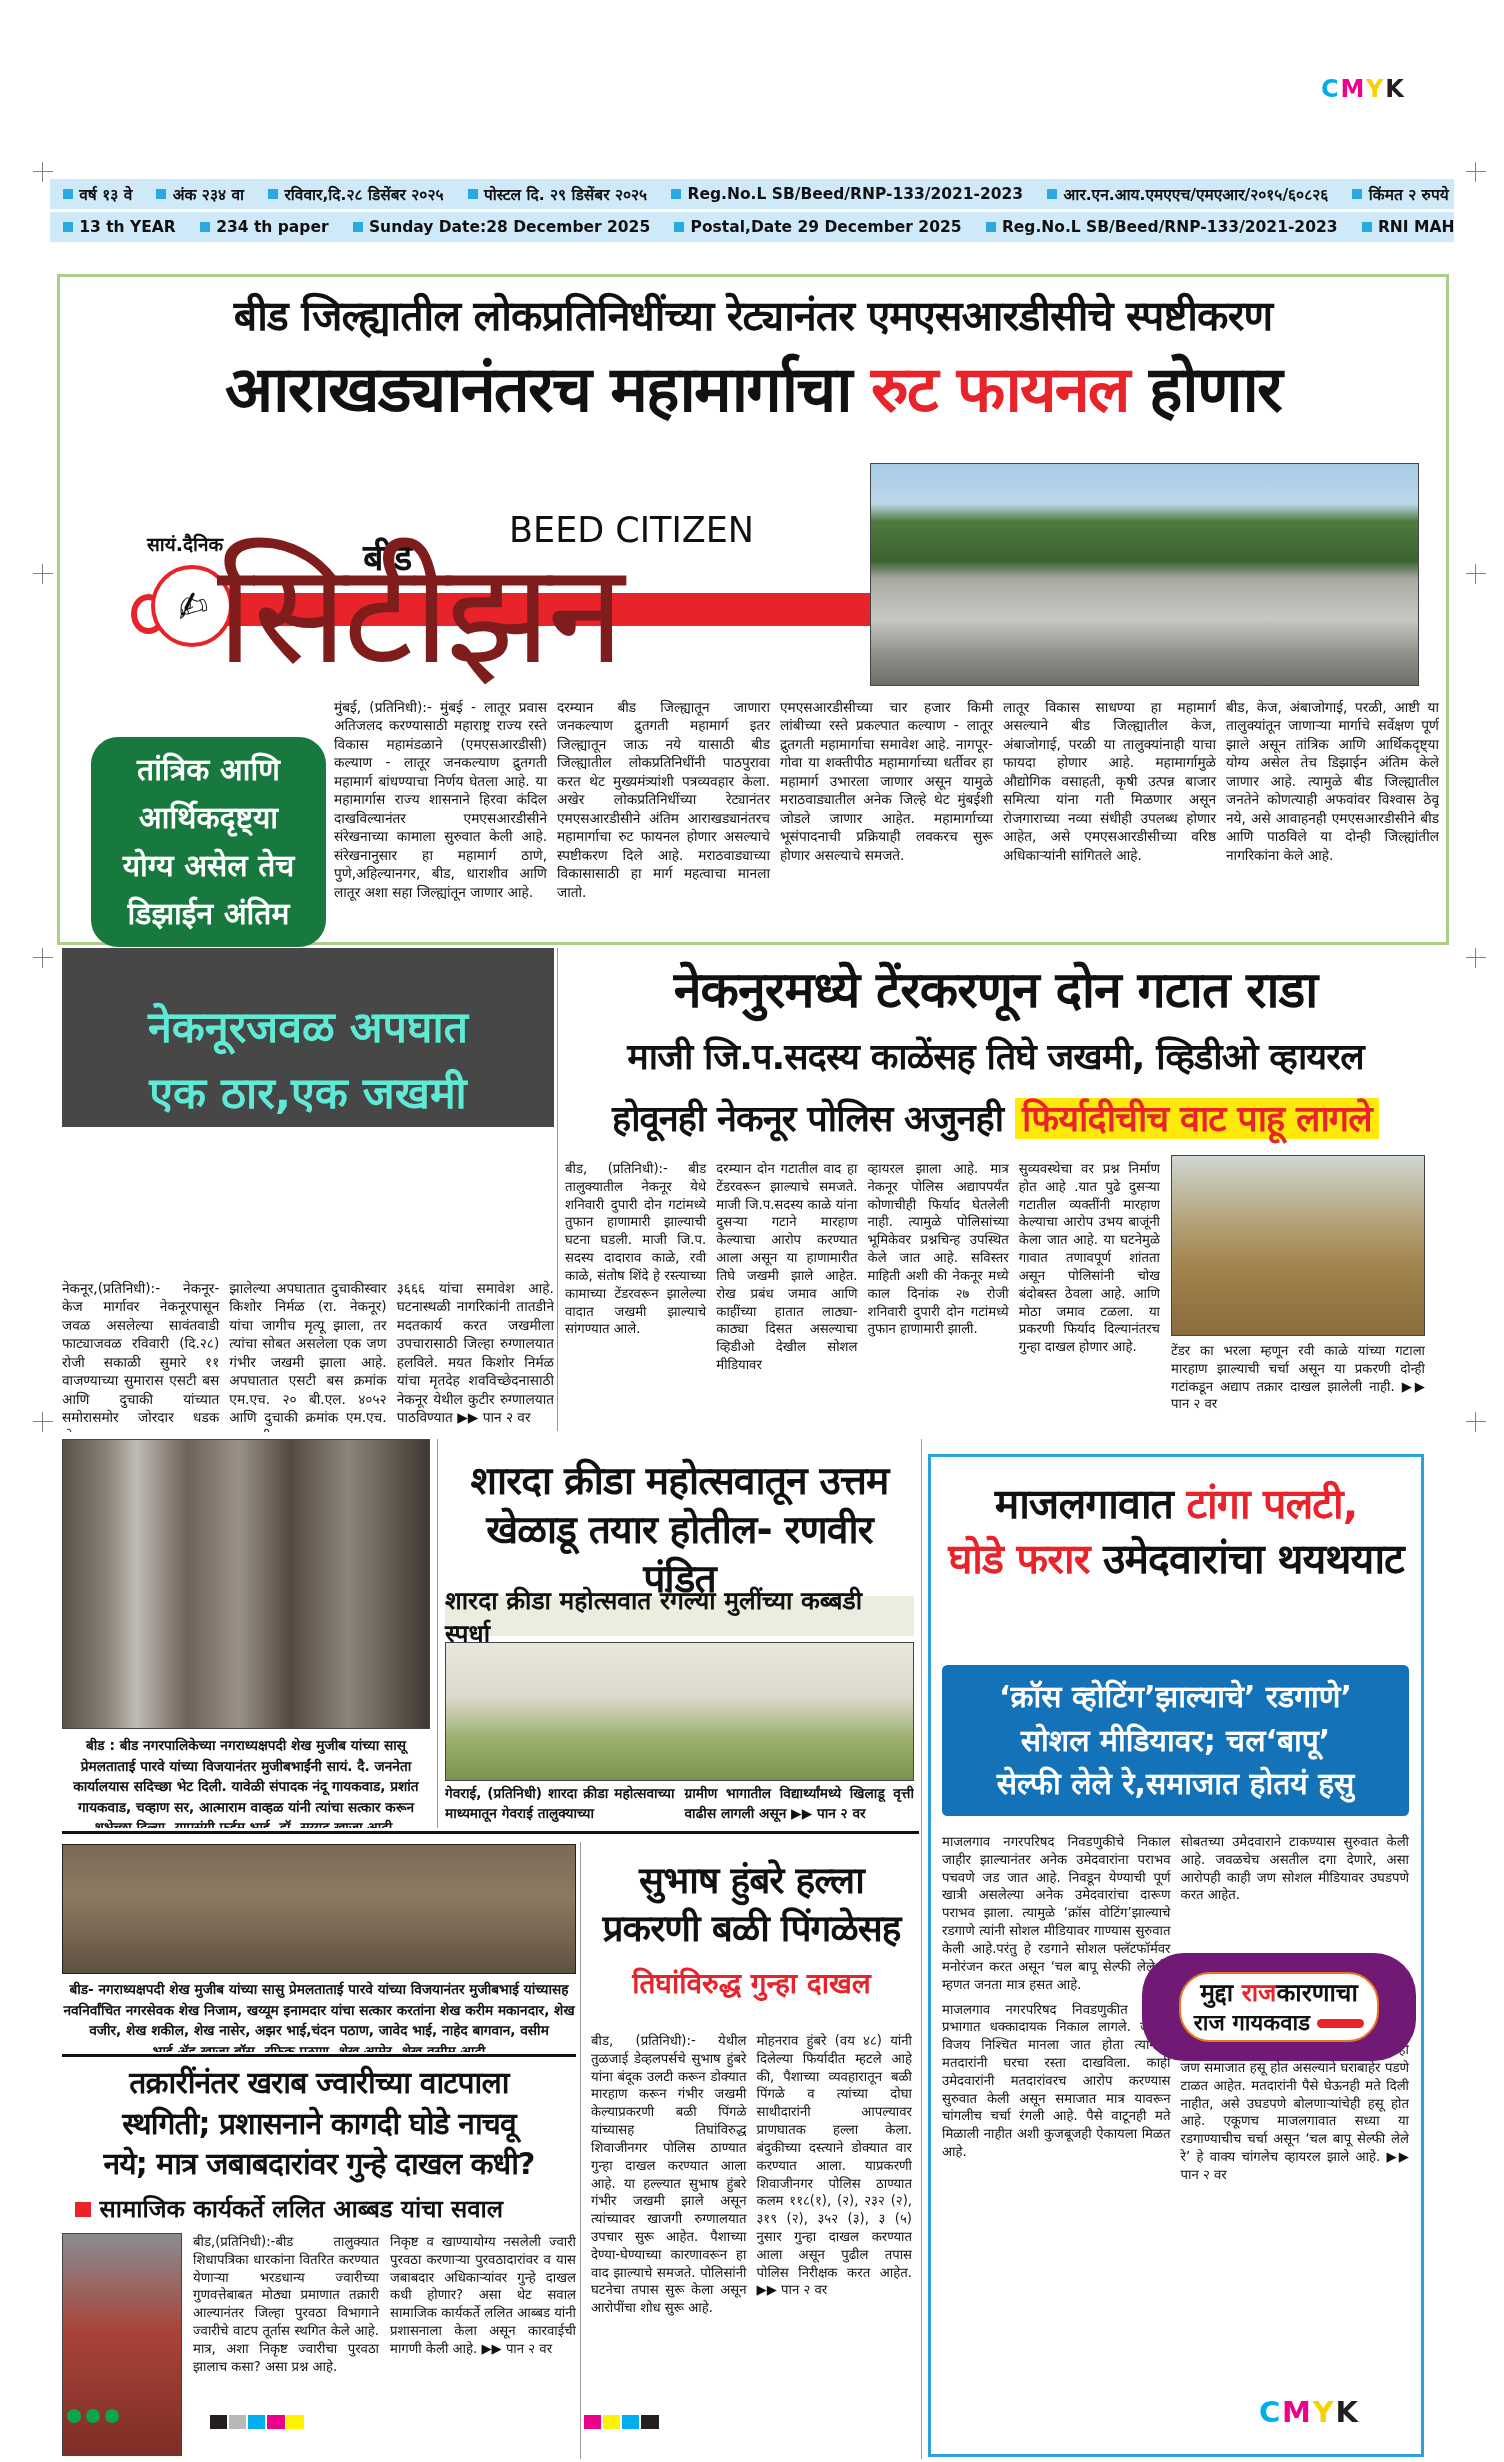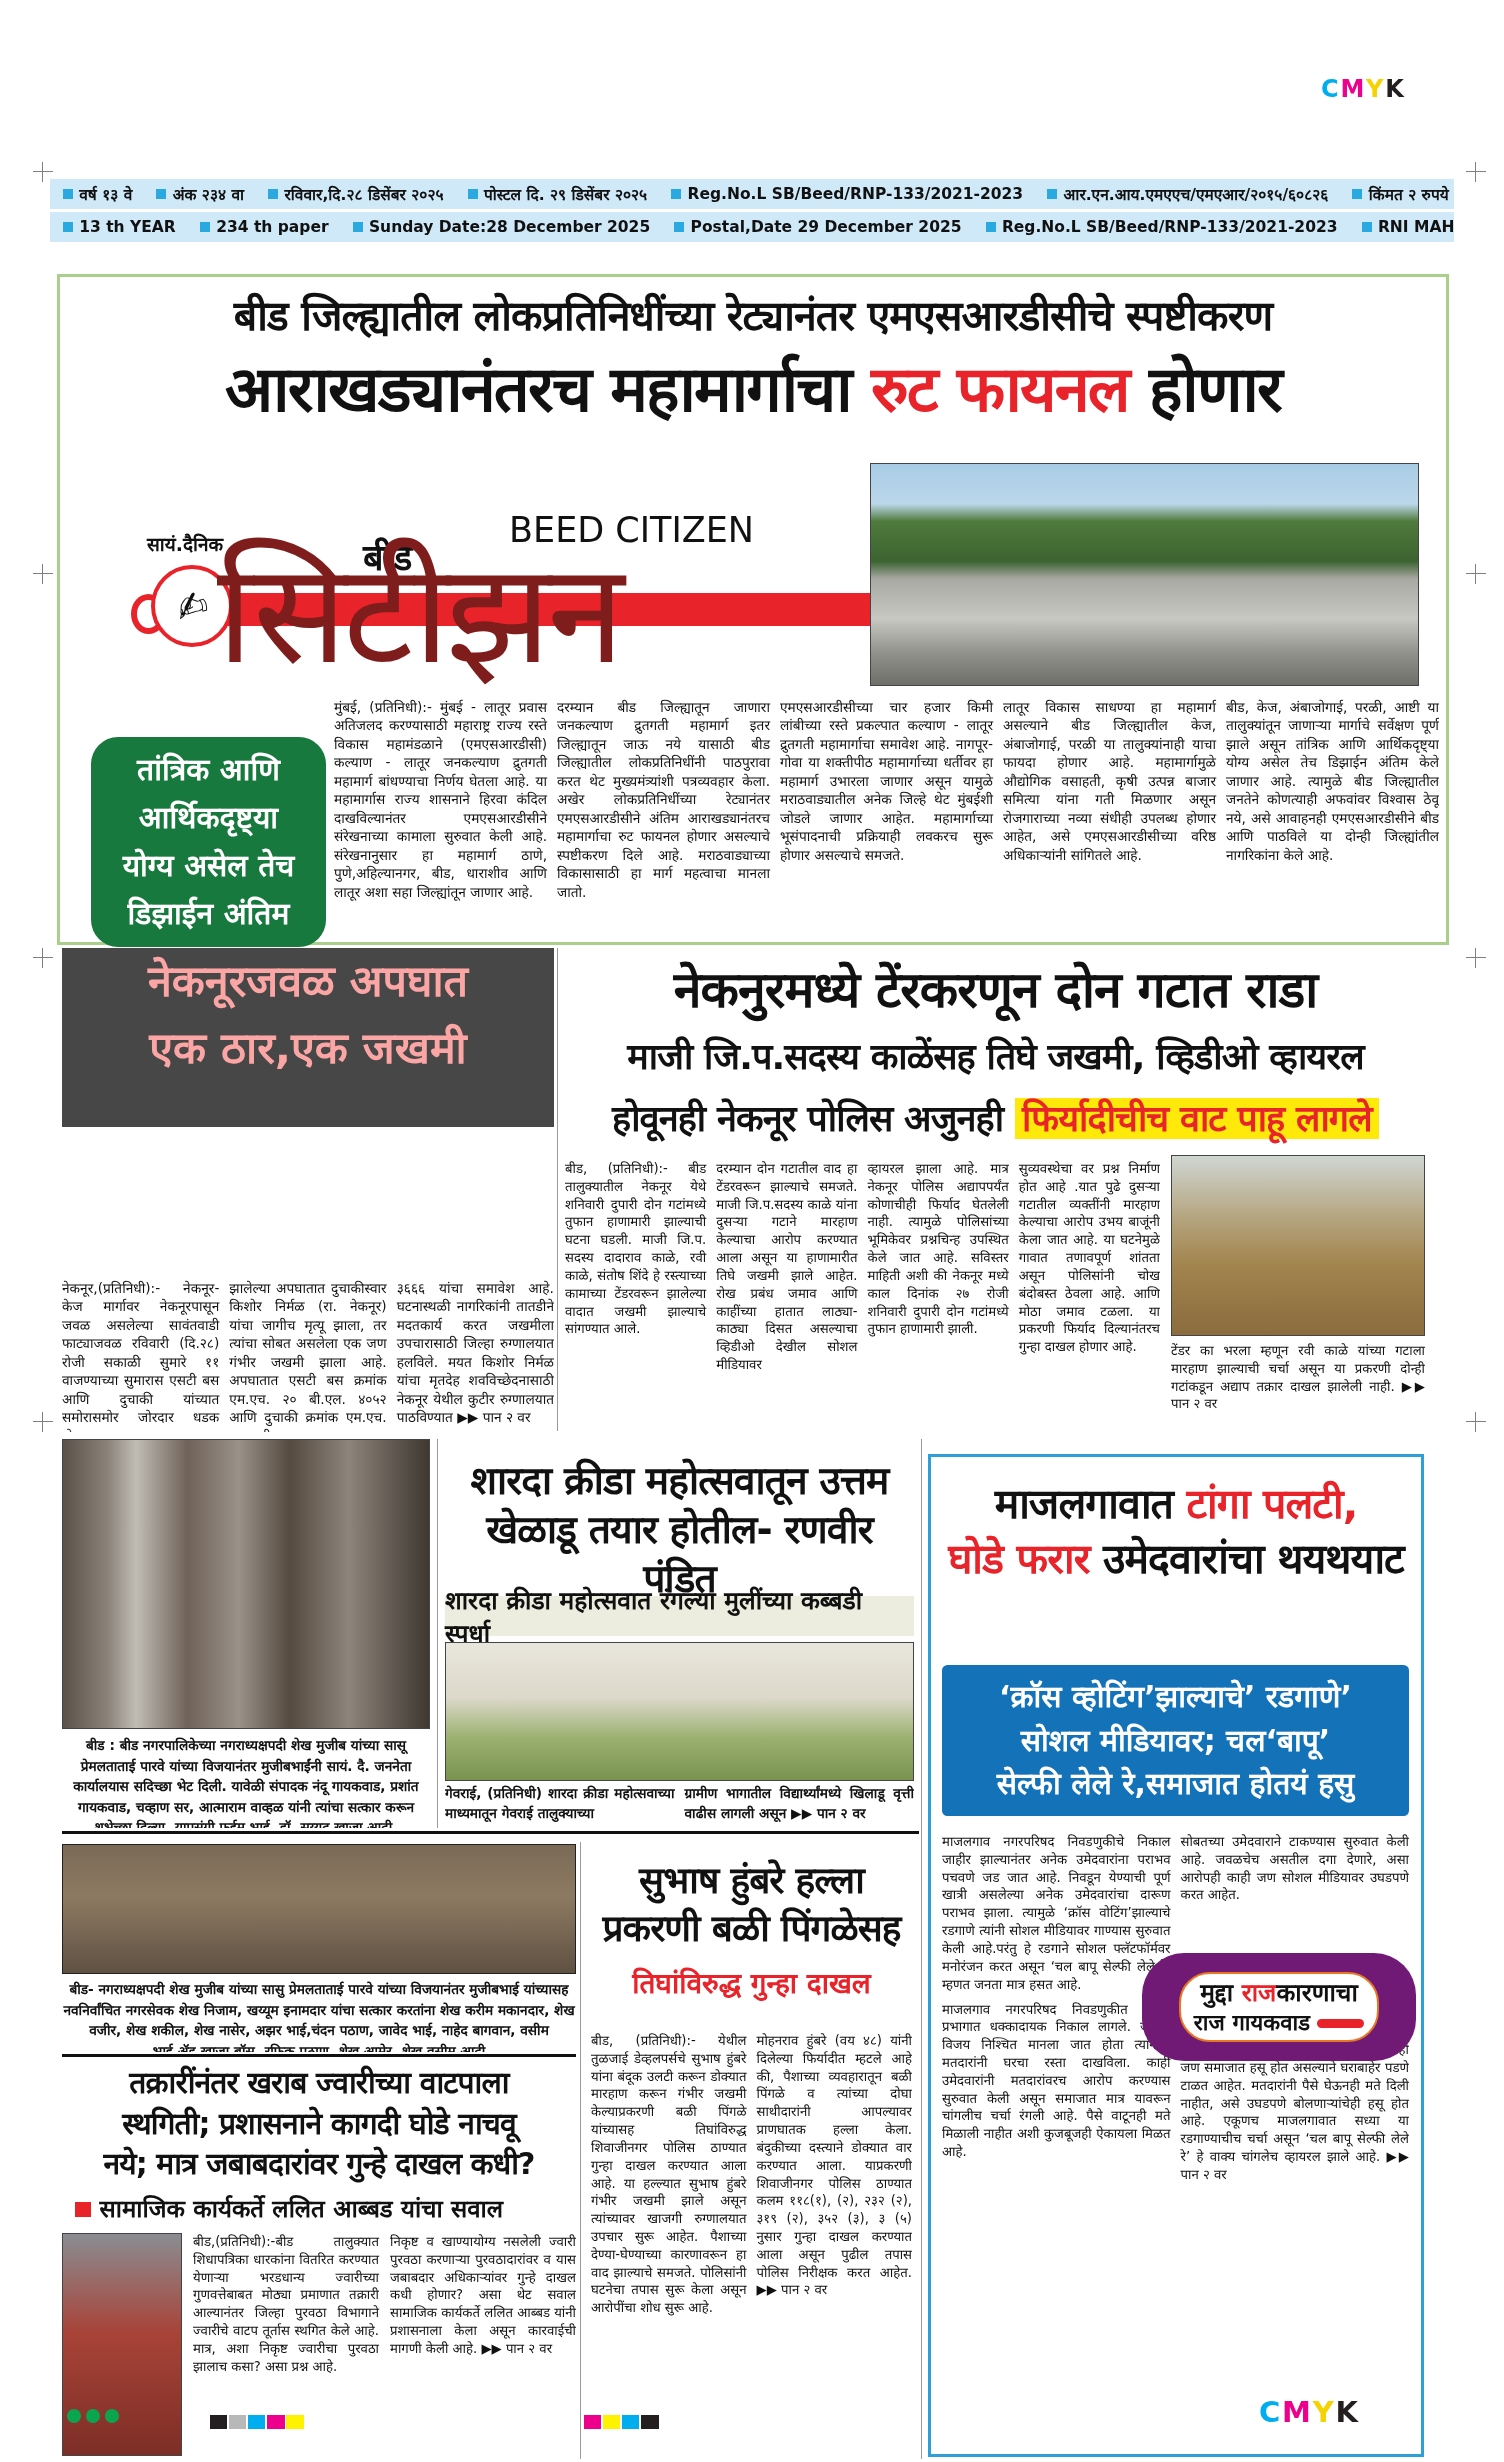--- a/index.html
+++ b/index.html
@@ -29,21 +29,21 @@
 .ph{background:#cfc9b8;border:0.9px solid #444}
 .ph-highway{background:linear-gradient(180deg,#a8cce6 0%,#bcd7ea 18%,#4f7a3c 26%,#3c6330 44%,#a8a9a2 52%,#c7c8c2 70%,#8f9089 86%,#6e6f69 100%)}
 .ph-accident{background:linear-gradient(90deg,#c2352b 0%,#d6473a 30%,#9a8a64 42%,#6f6a52 58%,#4f7a9a 70%,#3a6b92 84%,#7a8a97 100%)}
 .ph-crowd{background:linear-gradient(180deg,#cfd6d2 0%,#b5a47e 35%,#a3854f 60%,#8a6c3e 100%)}
 .ph-cyl{background:linear-gradient(90deg,#5a5248 0%,#8a8178 12%,#c0bcb4 20%,#6f6259 34%,#9a9189 48%,#544a40 62%,#8d847b 78%,#3f3830 100%)}
 .ph-sport{background:linear-gradient(180deg,#e9e6dc 0%,#dcd8ca 40%,#9ab06e 70%,#7a9350 100%)}
 .ph-group{background:linear-gradient(180deg,#7a6a56 0%,#8d7a62 40%,#5f5142 100%)}
 .ph-portrait{background:linear-gradient(180deg,#8a8d92 0%,#a84338 45%,#7d2e26 100%)}
 .capt{font-size:14px;font-weight:700;line-height:1.5}
 
-.darkbox{background:#474747;color:#fca5a5;font-size:43px;font-weight:800;line-height:1.55;display:flex;flex-direction:column;justify-content:flex-start}
+.darkbox{background:#474747;color:#5eead4;font-size:43px;font-weight:800;line-height:1.55;display:flex;flex-direction:column;justify-content:flex-end}
 .h2big{font-size:50px;font-weight:800;letter-spacing:-0.9px}
 .h2sub{font-size:36px;font-weight:800;letter-spacing:-0.9px}
 .hl-yellow{background:#ffe90a;color:#e8232a;padding:0 7.3px}
 
 .h3mid{font-size:39px;font-weight:800;line-height:1.25;letter-spacing:-0.9px}
 .graysub{background:#ececdf;font-size:24.6px;font-weight:700;display:flex;align-items:center;justify-content:center}
 .majbox{border:3.6px solid #2da0d9}
 .h3maj{font-size:41px;font-weight:800;line-height:1.35;letter-spacing:-0.9px}
 .bluebox{background:#1472b8;color:#fff;font-size:30px;font-weight:800;line-height:1.45;
   display:flex;flex-direction:column;justify-content:center;border-radius:5.5px}

